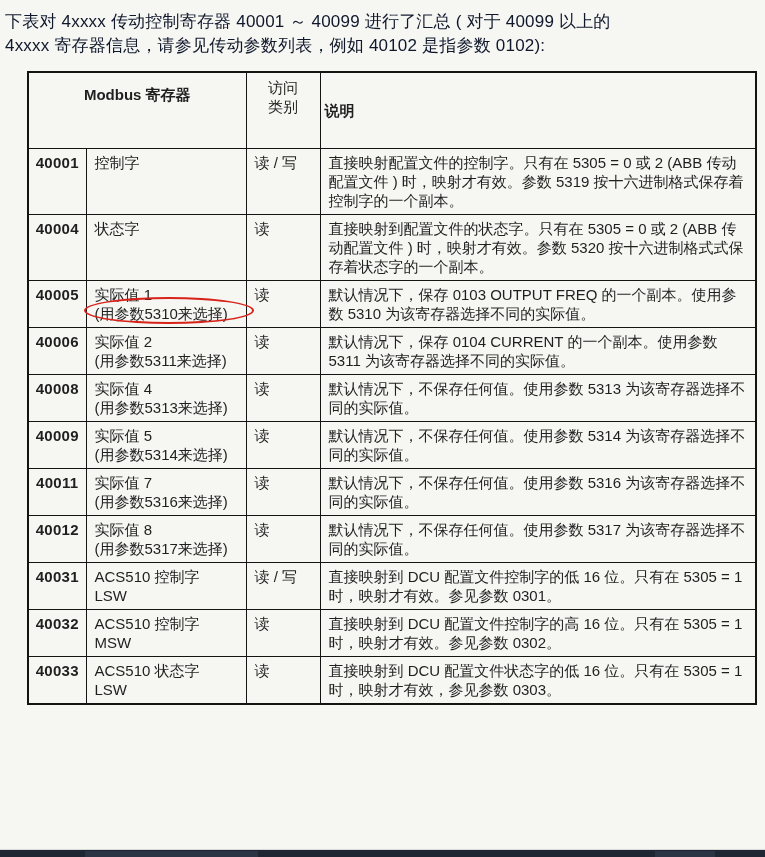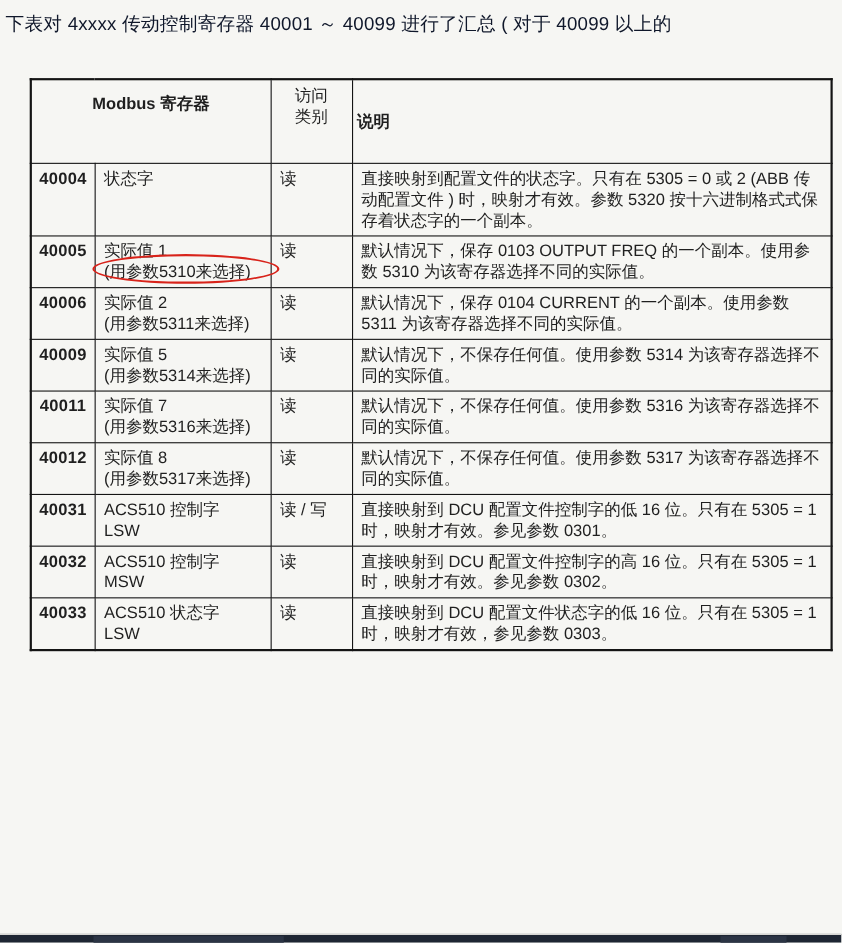--- a/index.html
+++ b/index.html
@@ -92,20 +92,21 @@
     background: #2b3444;
   }
   .bottom-bar .seg1 { left: 85px; width: 173px; }
   .bottom-bar .seg2 { left: 655px; width: 60px; }
 </style>
 </head>
 <body>
 
 <div class="intro">
   <div>下表对 4xxxx 传动控制寄存器 40001 ～ 40099 进行了汇总 ( 对于 40099 以上的</div>
+  <div>4xxxx 寄存器信息，请参见传动参数列表，例如 40102 是指参数 0102):</div>
 </div>
 
 <table class="regtable">
   <colgroup>
     <col class="col-reg">
       <col class="col-name">
       <col class="col-acc">
       <col class="col-desc">
   </colgroup>
   <thead>
@@ -113,20 +114,29 @@
       <th class="h-modbus" colspan="2">Modbus 寄存器</th>
       <th class="h-access">
         <div>访问</div>
         <div>类别</div>
       </th>
       <th class="h-desc">说明</th>
     </tr>
   </thead>
   <tbody>
       <tr>
+    <td class="c-reg">40001</td>
+    <td class="c-name">
+      <div class="name1">控制字</div>
+
+    </td>
+    <td class="c-acc">读 / 写</td>
+    <td class="c-desc">直接映射配置文件的控制字。只有在 5305 = 0 或 2 (ABB 传动配置文件 ) 时，映射才有效。参数 5319 按十六进制格式保存着控制字的一个副本。</td>
+  </tr>
+      <tr>
     <td class="c-reg">40004</td>
     <td class="c-name">
       <div class="name1">状态字</div>
 
     </td>
     <td class="c-acc">读</td>
     <td class="c-desc">直接映射到配置文件的状态字。只有在 5305 = 0 或 2 (ABB 传动配置文件 ) 时，映射才有效。参数 5320 按十六进制格式式保存着状态字的一个副本。</td>
   </tr>
       <tr>
     <td class="c-reg">40005</td>
@@ -140,20 +150,30 @@
   </tr>
       <tr>
     <td class="c-reg">40006</td>
     <td class="c-name">
       <div class="name1">实际值 2</div>
       <div class="name2">(用参数5311来选择)</div>
 
     </td>
     <td class="c-acc">读</td>
     <td class="c-desc">默认情况下，保存 0104 CURRENT 的一个副本。使用参数 5311 为该寄存器选择不同的实际值。</td>
+  </tr>
+      <tr>
+    <td class="c-reg">40008</td>
+    <td class="c-name">
+      <div class="name1">实际值 4</div>
+      <div class="name2">(用参数5313来选择)</div>
+
+    </td>
+    <td class="c-acc">读</td>
+    <td class="c-desc">默认情况下，不保存任何值。使用参数 5313 为该寄存器选择不同的实际值。</td>
   </tr>
       <tr>
     <td class="c-reg">40009</td>
     <td class="c-name">
       <div class="name1">实际值 5</div>
       <div class="name2">(用参数5314来选择)</div>
 
     </td>
     <td class="c-acc">读</td>
     <td class="c-desc">默认情况下，不保存任何值。使用参数 5314 为该寄存器选择不同的实际值。</td>

